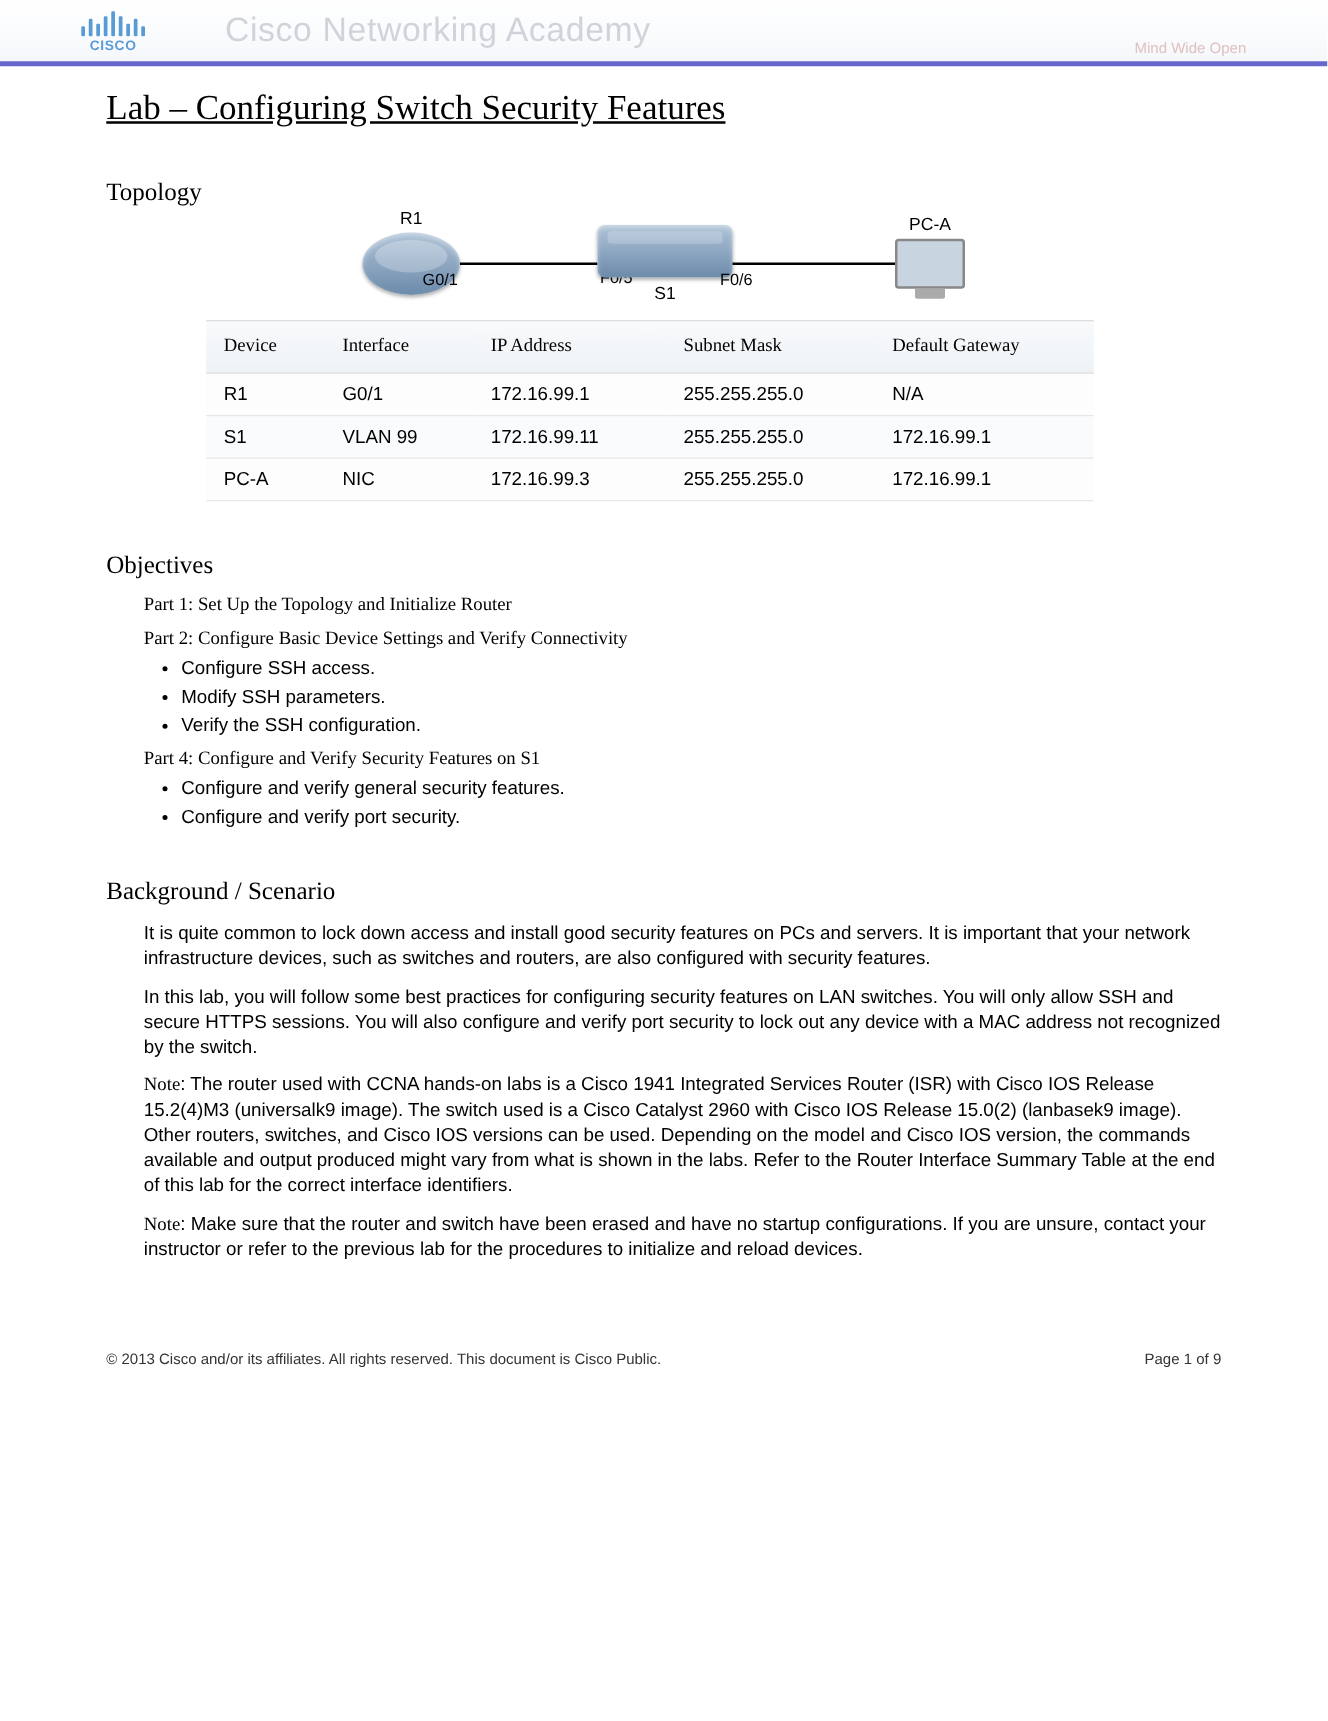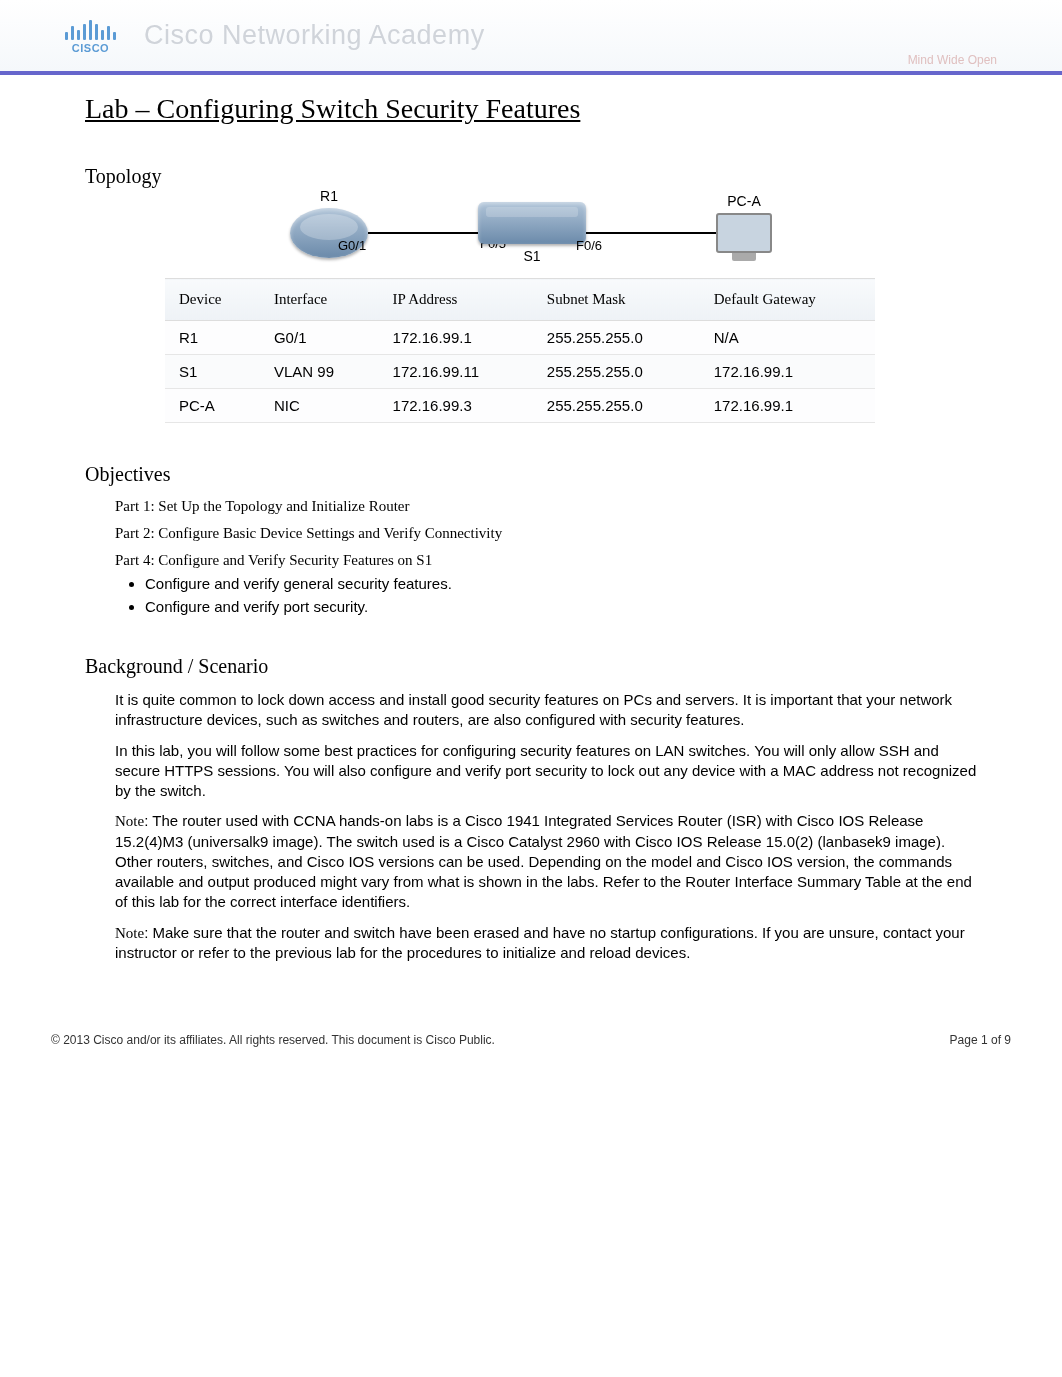--- a/index.html
+++ b/index.html
@@ -8,26 +8,27 @@
       background: #ffffff;
       width: 1062px;
       margin: 0 auto;
       color: #000;
     }
     .page {
       padding: 0 0 40px 0;
     }
     .header-banner {
       position: relative;
-      height: 75px;
+      height: 53px;
       background: linear-gradient(to bottom, #ffffff 0%, #f5f8fb 100%);
       border-bottom: 4px solid #6666cc;
       margin-bottom: 18px;
       display: flex;
       align-items: center;
+      gap: 36px;
     }
     .cisco-logo {
       margin-left: 65px;
       display: flex;
       flex-direction: column;
       align-items: center;
     }
     .cisco-bars {
       display: flex;
       align-items: flex-end;
@@ -223,21 +224,21 @@
       font-size: 15px;
       line-height: 1.35;
       margin: 10px 0 10px 30px;
     }
     .note-label {
       font-family: Georgia, serif;
     }
     .footer {
       display: flex;
       justify-content: space-between;
-      padding: 60px 51px 0;
+      padding: 60px 85px 0;
       font-family: Arial, sans-serif;
       font-size: 12px;
       color: #333;
     }
   </style>
 </head>
 <body>
 
 <div class="page">
 
@@ -323,20 +324,25 @@
           <td>255.255.255.0</td>
           <td>172.16.99.1</td>
         </tr>
       </tbody>
     </table>
 
     <h2>Objectives</h2>
 
     <div class="obj-part">Part 1: Set Up the Topology and Initialize Router</div>
     <div class="obj-part">Part 2: Configure Basic Device Settings and Verify Connectivity</div>
+    <ul class="obj-list">
+      <li>Configure SSH access.</li>
+      <li>Modify SSH parameters.</li>
+      <li>Verify the SSH configuration.</li>
+    </ul>
     <div class="obj-part">Part 4: Configure and Verify Security Features on S1</div>
     <ul class="obj-list">
       <li>Configure and verify general security features.</li>
       <li>Configure and verify port security.</li>
     </ul>
 
     <h2>Background / Scenario</h2>
 
     <p class="body-text">It is quite common to lock down access and install good security features on PCs and servers. It is important that your network infrastructure devices, such as switches and routers, are also configured with security features.</p>
     <p class="body-text">In this lab, you will follow some best practices for configuring security features on LAN switches. You will only allow SSH and secure HTTPS sessions. You will also configure and verify port security to lock out any device with a MAC address not recognized by the switch.</p>

